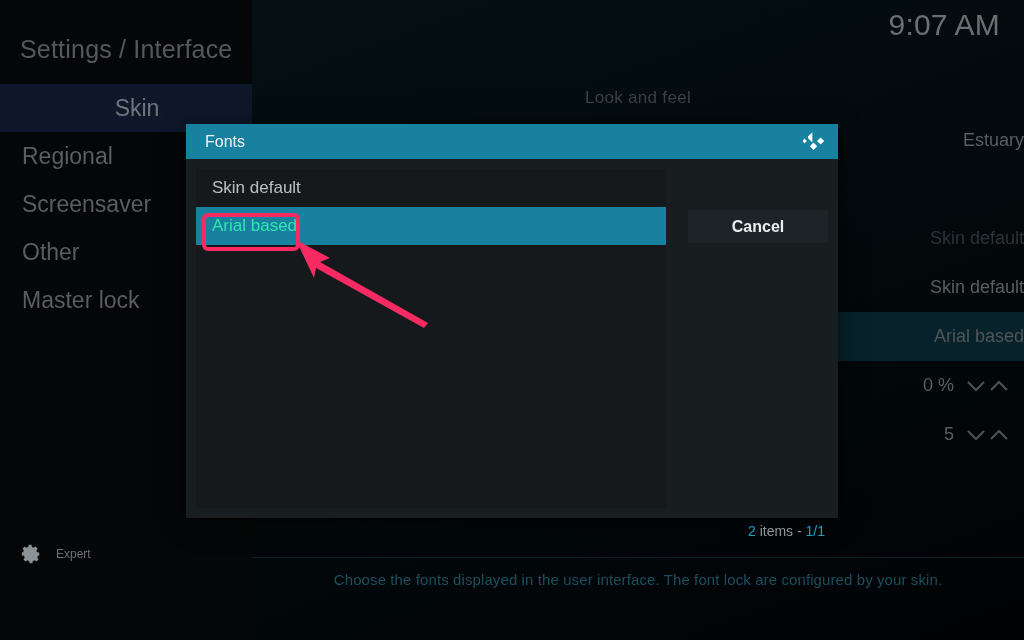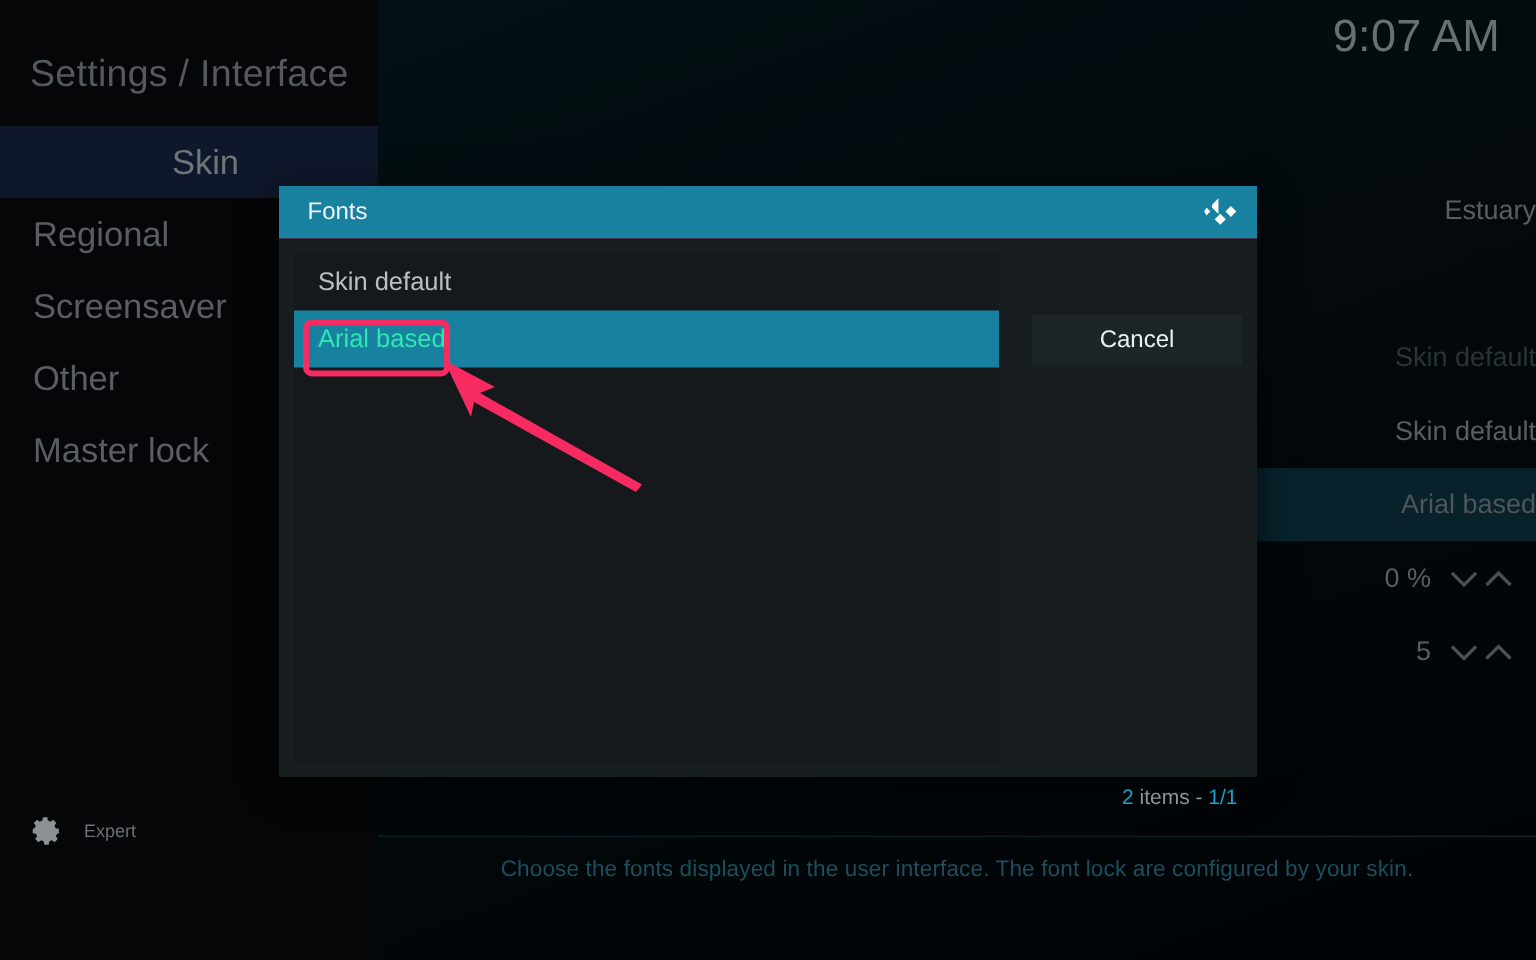--- a/index.html
+++ b/index.html
@@ -141,21 +141,21 @@
   }
   .list-item.selected {
     background:#17819f;
     color:#2fe6b0;
   }
   .cancel-btn {
     position:absolute; left:502px; top:51px;
     width:140px; height:33px; line-height:33px;
     background:#1d2427;
     text-align:center;
-    font-size:16px; color:#eaf0f2;
+    font-size:16px; color:#eaf0f2;font-weight:bold;
   }
   .item-count {
     position:absolute; right:13px; top:364px;
     font-size:14px; color:#8d9497;
     white-space:nowrap;
   }
   .item-count .num { color:#1b9fc4; }
 
   
   .anno-box {
@@ -177,20 +177,21 @@
 <div id="screen">
 
   <div class="bg-left"></div>
   <div class="bg-right"></div>
 
   <div class="top-header">
     <div class="breadcrumb">Settings / Interface</div>
     <div class="clock">9:07 AM</div>
   </div>
 
+  <div class="category-title">Look and feel</div>
 
   <div class="sidebar">
     <div class="side-item active">
       <span>Skin</span>
     </div>
     <div class="side-item">
       <span>Regional</span>
     </div>
     <div class="side-item">
       <span>Screensaver</span>

